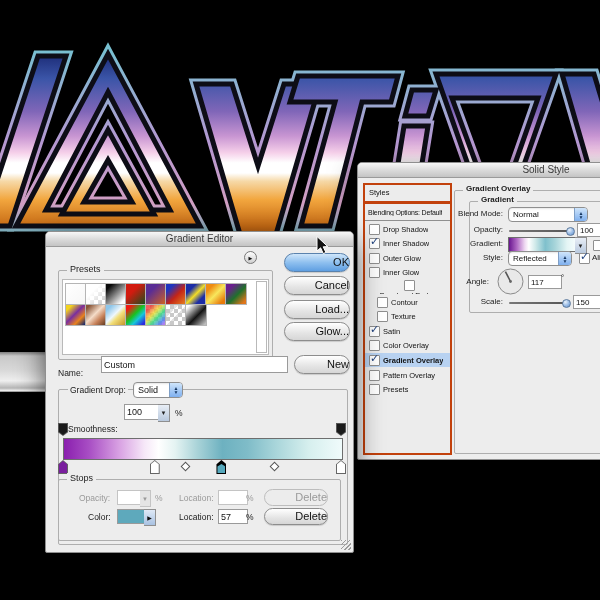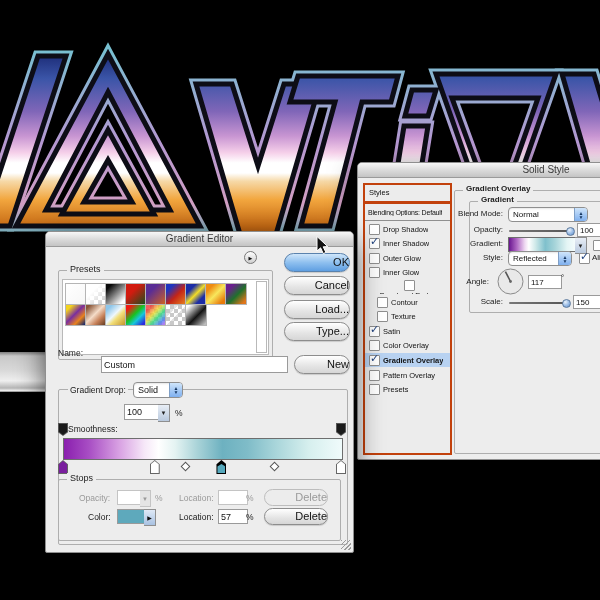--- a/index.html
+++ b/index.html
@@ -297,24 +297,24 @@
   <div class="pill primary" style="left:238px;top:21px;width:64px;height:17px;line-height:17px;">
     <span>OK</span>
   </div>
   <div class="pill" style="left:238px;top:44px;width:64px;height:17px;line-height:17px;">
     <span>Cancel</span>
   </div>
   <div class="pill" style="left:238px;top:68px;width:64px;height:17px;line-height:17px;">
     <span>Load...</span>
   </div>
   <div class="pill" style="left:238px;top:90px;width:64px;height:17px;line-height:17px;">
-    <span>Type...</span>
-  </div>
-
-  <span class="lab" style="left:12px;top:116px;">Name:</span>
+    <span>Glow...</span>
+  </div>
+
+  <span class="lab" style="left:12px;top:136px;">Name:</span>
   <div class="field" style="left:55px;top:124px;width:181px;height:15px;">
     <span>Custom</span>
   </div>
   <div class="pill" style="left:248px;top:123px;width:54px;height:17px;line-height:17px;">
     <span>New</span>
   </div>
 
   <div class="group" style="left:12px;top:157px;width:288px;height:154px;"></div>
   <span class="lab" style="left:22px;top:153px;background:#ededed;padding:0 2px;">Gradient Drop:</span>
   <div class="popup" style="left:87px;top:150px;width:48px;height:14px;">

